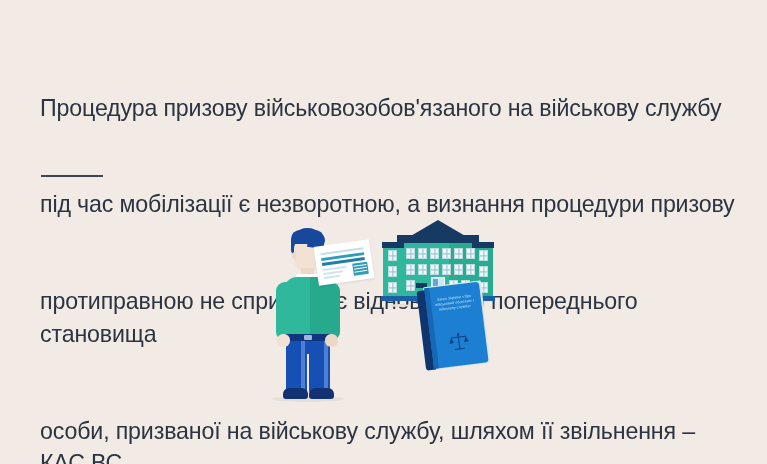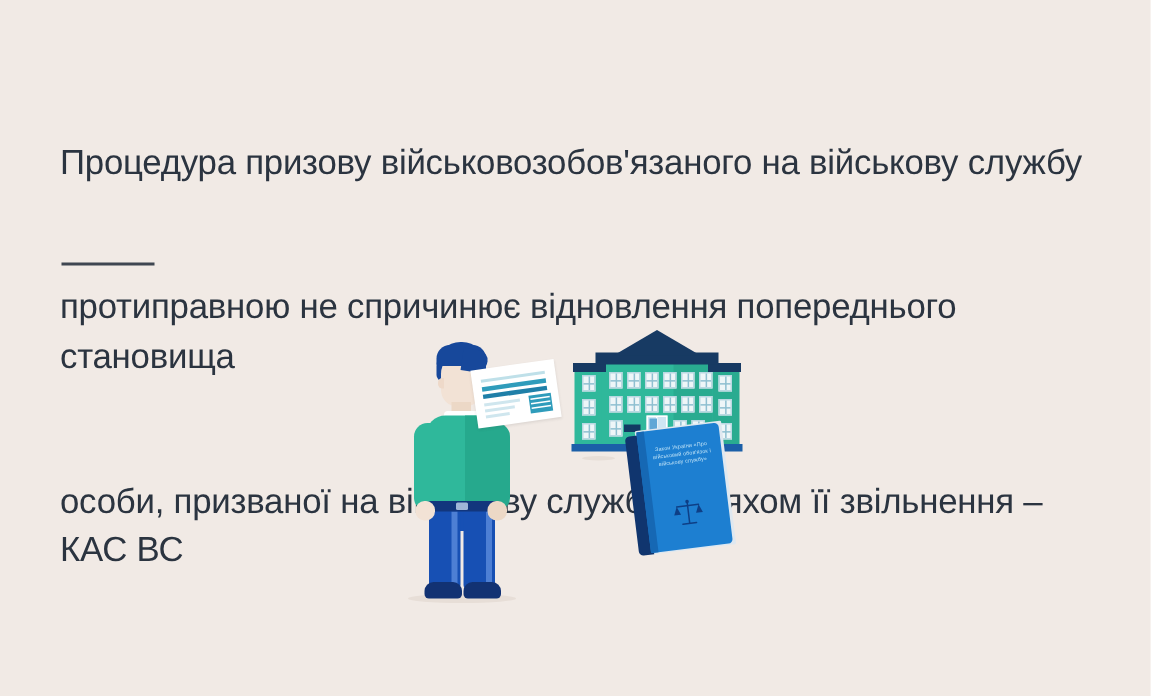--- a/index.html
+++ b/index.html
@@ -386,20 +386,21 @@
   #sh-bld-l  { left: 388px; top: 104px; width: 22px; height: 3px; }
   #sh-bld-r  { left: 432px; top: 106px; width: 30px; height: 3px; }
 </style>
 </head>
 <body>
 
 <div id="card">
 
   <div id="headline">
     <span class="ln">Процедура призову військовозобов'язаного на військову службу</span>
+    <span class="ln">під час мобілізації є незворотною, а визнання процедури призову</span>
     <span class="ln">протиправною не спричинює відновлення попереднього становища</span>
     <span class="ln">особи, призваної на військову службу, шляхом її звільнення – КАС ВС</span>
   </div>
   <div id="headline-rule"></div>
 
   <div id="illustration">
 
     <div class="shadow" id="sh-person"></div>
     <div class="shadow" id="sh-bld-l"></div>
     <div class="shadow" id="sh-bld-r"></div>

